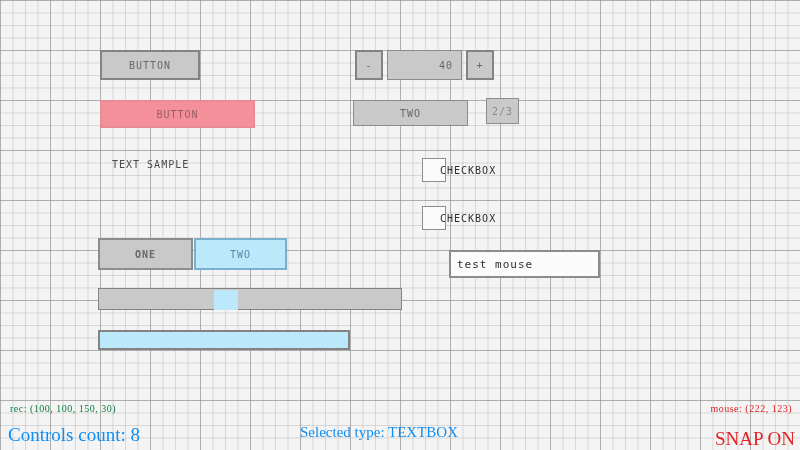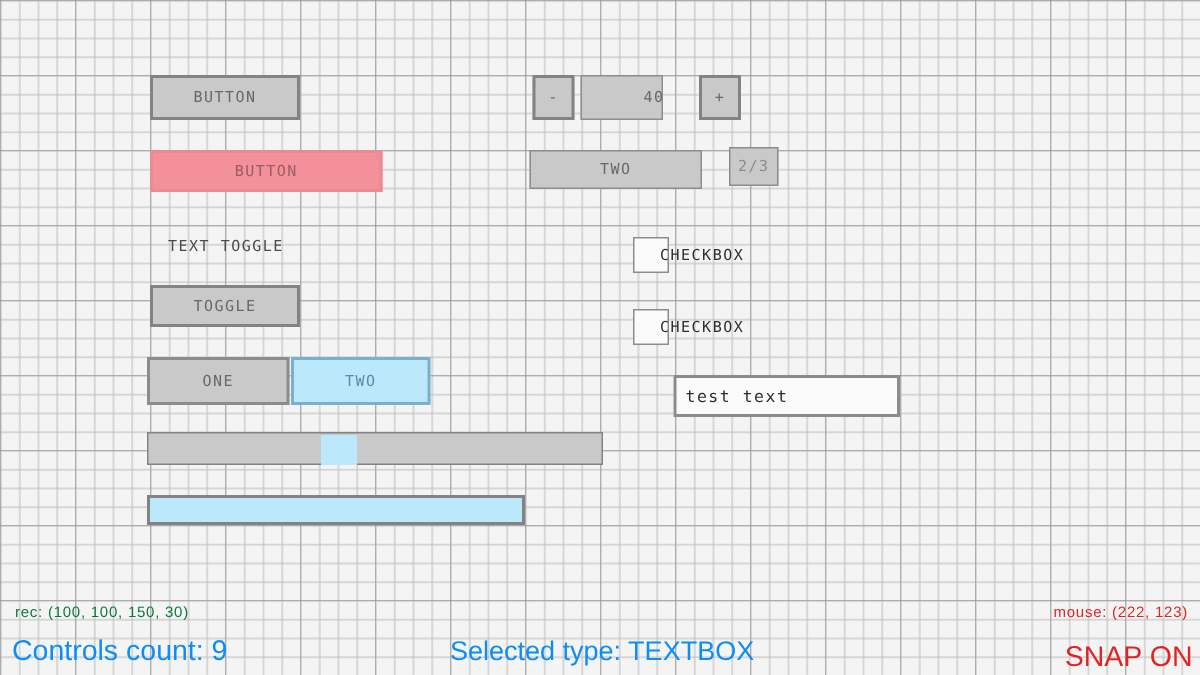--- a/index.html
+++ b/index.html
@@ -75,35 +75,35 @@
                      justify-content:flex-start; color:#4a4a4a; font-size:10px; }
   #toggle-ctl      { left:100px; top:190px; width:100px; height:28px; }
 
   #tabgroup        { left:98px;  top:238px; width:282px; height:32px; }
   .tab {
     position:absolute; top:0; height:32px; box-sizing:border-box;
     display:flex; align-items:center; justify-content:center;
     font-size:10px; letter-spacing:1px;
     font-family:"DejaVu Sans Mono","Liberation Mono",monospace;
   }
-  #tab-0 { left:0px;   width:95px; background:#c9c9c9; border:2px solid #8c8c8c; color:#686868; }
+  #tab-0 { left:0px;   width:95px; background:#c9c9c9; border:2px solid #8c8c8c; color:#686868;font-weight:bold; }
   #tab-1 { left:96px;  width:93px; background:#bce8fb; border:2px solid #7bb0cc; color:#5b8aa5; }
   #tab-2b{ left:190px; width:92px; background:#c9c9c9; border:2px solid #8c8c8c; color:#686868; }
 
   #slider-track    { left:98px;  top:288px; width:304px; height:22px;
                      background:#c9c9c9; border:1px solid #838383; }
   #slider-thumb    { position:absolute; left:115px; top:1px; width:22px; height:18px;
                      background:#bce8fb; border:1px solid #bce8fb; }
 
   #progress-track  { left:98px;  top:330px; width:252px; height:20px;
                      background:#bce8fb; border:2px solid #838383; }
 
   
   #spin-minus      { left:355px; top:50px; width:28px; height:30px; }
-  #spin-value      { left:387px; top:50px; width:55px; height:30px;padding-left:43px; }
+  #spin-value      { left:387px; top:50px; width:75px; height:30px;padding-left:43px; }
   #spin-plus       { left:466px; top:50px; width:28px; height:30px; }
 
   #dropdown-main   { left:353px; top:100px; width:115px; height:26px; }
   #dropdown-badge  { left:470px; top:98px;  width:33px; height:26px;
                      background:#c9c9c9; border:1px solid #8c8c8c; color:#8c8c8c; font-size:10px;margin-left:16px; }
 
   #checkbox-0-box  { left:422px; top:158px; width:24px; height:24px;
                      background:#fbfbfb; border:1px solid #8c8c8c; }
   #checkbox-0-lbl  { left:440px; top:161px; height:18px; justify-content:flex-start;
                      color:#2e2e2e; font-size:10px; }
@@ -111,42 +111,41 @@
                      background:#fbfbfb; border:1px solid #8c8c8c; }
   #checkbox-1-lbl  { left:440px; top:209px; height:18px; justify-content:flex-start;
                      color:#2e2e2e; font-size:10px; }
 
   #textbox-ctl     { left:449px; top:250px; width:151px; height:28px;
                      justify-content:flex-start; padding-left:6px; }
 
   
   .status {
     position: absolute;
-    font-family: Liberation Sans, sans-serif;
+    font-family: Liberation Serif, serif;
     white-space: nowrap;
     letter-spacing: 0.5px;
   }
   #rec-info        { left:10px;  top:403px; font-size:10px; color:#0a7a3c; }
   #mouse-info      { right:8px;  top:403px; font-size:10px; color:#e02424; }
   #controls-count  { left:8px;   top:424px; font-size:19px; color:#0d8ef5; letter-spacing:0px; }
-  #selected-type   { left:300px; top:424px; font-size:18px; color:#0d8ef5; letter-spacing:0px; }
+  #selected-type   { left:300px; top:424px; font-size:15px; color:#0d8ef5; letter-spacing:0px; }
   #snap-state      { right:5px;  top:428px; font-size:19px; color:#e02424; letter-spacing:0px; }
 </style>
 </head>
 <body>
 
 <div id="app">
 
   <div class="ctl gui-box" id="button-normal">BUTTON</div>
 
   <div class="ctl gui-danger" id="button-danger">BUTTON</div>
 
-  <div class="ctl" id="label-text">TEXT TOGGLE</div>
+  <div class="ctl" id="label-text">TEXT SAMPLE</div>
 
-  <div class="ctl gui-box" id="toggle-ctl">TOGGLE</div>
 
   <div class="ctl" id="tabgroup" style="background:transparent;border:none;">
     <div class="tab" id="tab-0">ONE</div>
     <div class="tab" id="tab-1">TWO</div>
   </div>
 
   <div class="ctl" id="slider-track">
     <div id="slider-thumb"></div>
   </div>
 
@@ -158,21 +157,21 @@
 
   <div class="ctl gui-box thin" id="dropdown-main">TWO</div>
   <div class="ctl" id="dropdown-badge">2/3</div>
 
   <div class="ctl" id="checkbox-0-box"></div>
   <div class="ctl" id="checkbox-0-lbl">CHECKBOX</div>
 
   <div class="ctl" id="checkbox-1-box"></div>
   <div class="ctl" id="checkbox-1-lbl">CHECKBOX</div>
 
-  <div class="ctl gui-white" id="textbox-ctl">test text</div>
+  <div class="ctl gui-white" id="textbox-ctl">test mouse</div>
 
   <div class="status" id="rec-info">rec: (100, 100, 150, 30)</div>
   <div class="status" id="mouse-info">mouse: (222, 123)</div>
-  <div class="status" id="controls-count">Controls count: 9</div>
+  <div class="status" id="controls-count">Controls count: 8</div>
   <div class="status" id="selected-type">Selected type: TEXTBOX</div>
   <div class="status" id="snap-state">SNAP ON</div>
 
 </div>
 
 </body></html>

